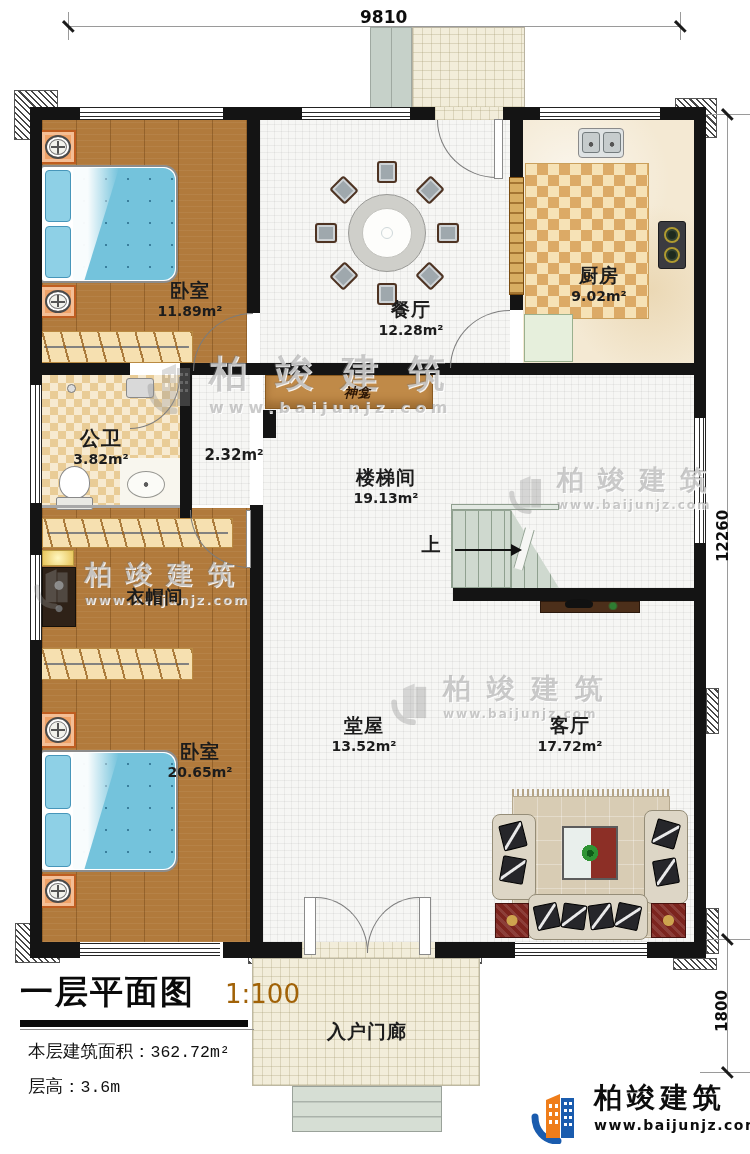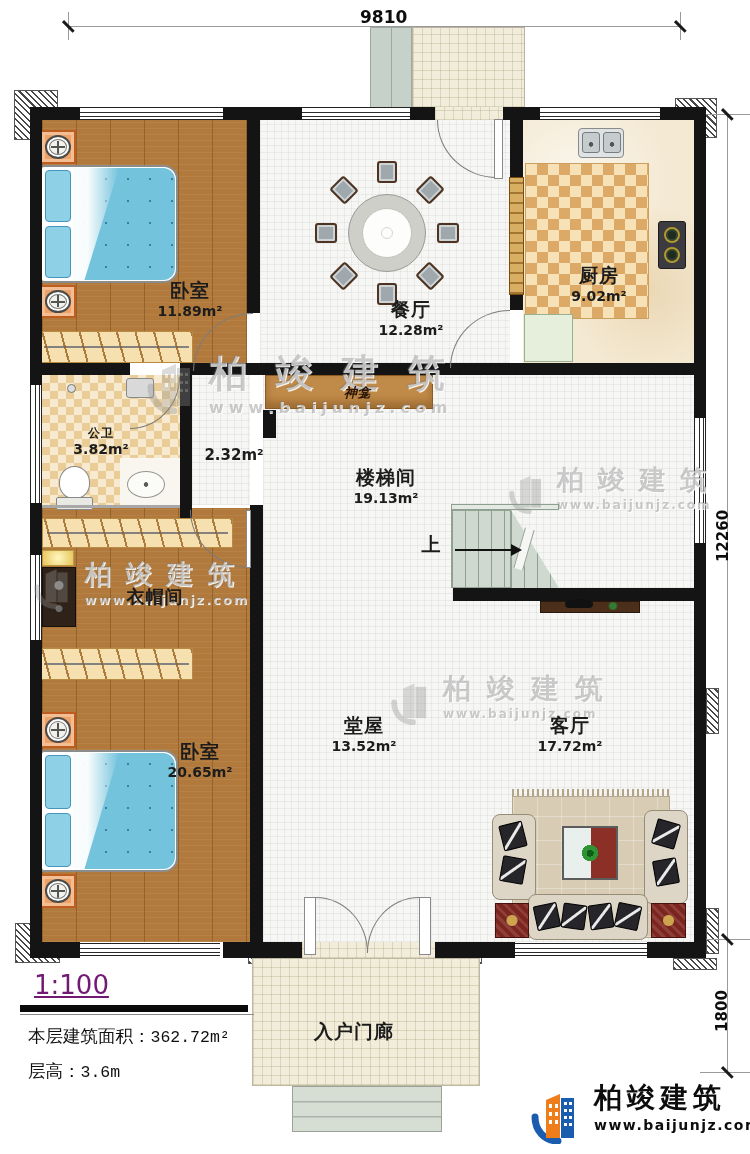--- a/index.html
+++ b/index.html
@@ -95,21 +95,21 @@
   .wm-url{white-space:nowrap;margin-top:4px;letter-spacing:2px;}
   .wm-svg{opacity:.35;}
 
   
   .dimline{background:#9a9a9a;z-index:50;}
   .tick{position:absolute;width:15px;height:2.5px;background:#1a1a1a;transform:rotate(45deg);z-index:51;}
   .dimlabel{position:absolute;z-index:51;font-weight:bold;font-size:17px;color:#0d0d0d;white-space:nowrap;}
 
   
   .info-title{font-size:33px;font-weight:bold;color:#0a0a0a;letter-spacing:2px;}
-  .info-scale{font-size:26px;color:#701a75;margin-left:14px;text-decoration:underline;}
+  .info-scale{font-size:26px;color:#a16207;margin-left:30px;}
   .info-row{font-size:17.5px;color:#101010;margin-bottom:11px;white-space:nowrap;}
   .info-val{font-family:"Liberation Mono","DejaVu Sans Mono",monospace;font-size:16.5px;}
   .brand-name{font-size:28px;font-weight:bold;color:#0d0d0d;letter-spacing:5px;line-height:1;}
   .brand-url{font-size:14px;font-weight:bold;color:#0d0d0d;letter-spacing:1.5px;margin-top:5px;}
 </style>
 </head>
 <body>
 
 <div id="stage">
 
@@ -306,21 +306,21 @@
   </div>
   <div class="rlabel" style="left:411px;top:298px;">
     <div class="rname">餐厅</div>
     <div class="rarea">12.28m²</div>
   </div>
   <div class="rlabel" style="left:599px;top:264px;">
     <div class="rname">厨房</div>
     <div class="rarea">9.02m²</div>
   </div>
   <div class="rlabel" style="left:101px;top:426px;">
-    <div class="rname" style="font-size:12px;">公卫</div>
+    <div class="rname" style="font-size:20px;">公卫</div>
     <div class="rarea">3.82m²</div>
   </div>
   <div class="rlabel" style="left:357px;top:385px;">
     <div style="font-size:13px;color:#2a1505;font-style:italic;">神龛</div>
   </div>
   <div class="rlabel" style="left:234px;top:446px;">
     <div style="font-size:15px;">2.32m²</div>
   </div>
   <div class="rlabel" style="left:386px;top:466px;">
     <div class="rname">楼梯间</div>
@@ -334,21 +334,21 @@
     <div class="rarea">20.65m²</div>
   </div>
   <div class="rlabel" style="left:364px;top:714px;">
     <div class="rname">堂屋</div>
     <div class="rarea">13.52m²</div>
   </div>
   <div class="rlabel" style="left:570px;top:714px;">
     <div class="rname">客厅</div>
     <div class="rarea">17.72m²</div>
   </div>
-  <div class="rlabel" style="left:354px;top:1020px;">
+  <div class="rlabel" style="left:367px;top:1020px;">
     <div class="rname">入户门廊</div>
   </div>
   <div class="rlabel" style="left:431px;top:533px;">
     <div style="font-size:19px;">上</div>
   </div>
 
   <div class="wm" style="left:146px;top:354px;">
     <svg class="wm-svg" width="56" height="60" viewBox="0 0 56 60">
         <path d="M28 57 C14 57 5 46 5 33" fill="none" stroke="#8f8f8f" stroke-width="7" stroke-linecap="round"></path>
         <polygon points="16,16 30,10 30,52 16,52" fill="#9d9d9d"></polygon>
@@ -416,20 +416,21 @@
   <div class="abs dimline" style="left:706px;top:939px;width:44px;height:1px;"></div>
   <div class="abs dimline" style="left:700px;top:1072px;width:50px;height:1px;"></div>
   <div class="tick" style="left:720px;top:113px;"></div>
   <div class="tick" style="left:720px;top:938px;"></div>
   <div class="tick" style="left:720px;top:1071px;"></div>
   <div class="dimlabel" style="left:683px;top:527px;width:80px;text-align:center;transform:rotate(-90deg);font-size:15px;">12260</div>
   <div class="dimlabel" style="left:682px;top:1002px;width:80px;text-align:center;transform:rotate(-90deg);font-size:15px;">1800</div>
 
   <div class="abs" style="left:20px;top:970px;z-index:55;">
     <div style="display:flex;align-items:baseline;">
+      <span class="info-title">一层平面图</span>
       <span class="info-scale">1:100</span>
     </div>
     <div style="width:228px;height:7px;background:#0a0a0a;margin-top:5px;"></div>
     <div style="width:234px;height:1px;background:#8a8a8a;margin-top:2px;margin-bottom:9px;"></div>
     <div style="padding-left:8px;">
       <div class="info-row"><span>本层建筑面积：</span><span class="info-val">362.72m²</span></div>
       <div class="info-row"><span>层高：</span><span class="info-val">3.6m</span></div>
     </div>
   </div>
 

